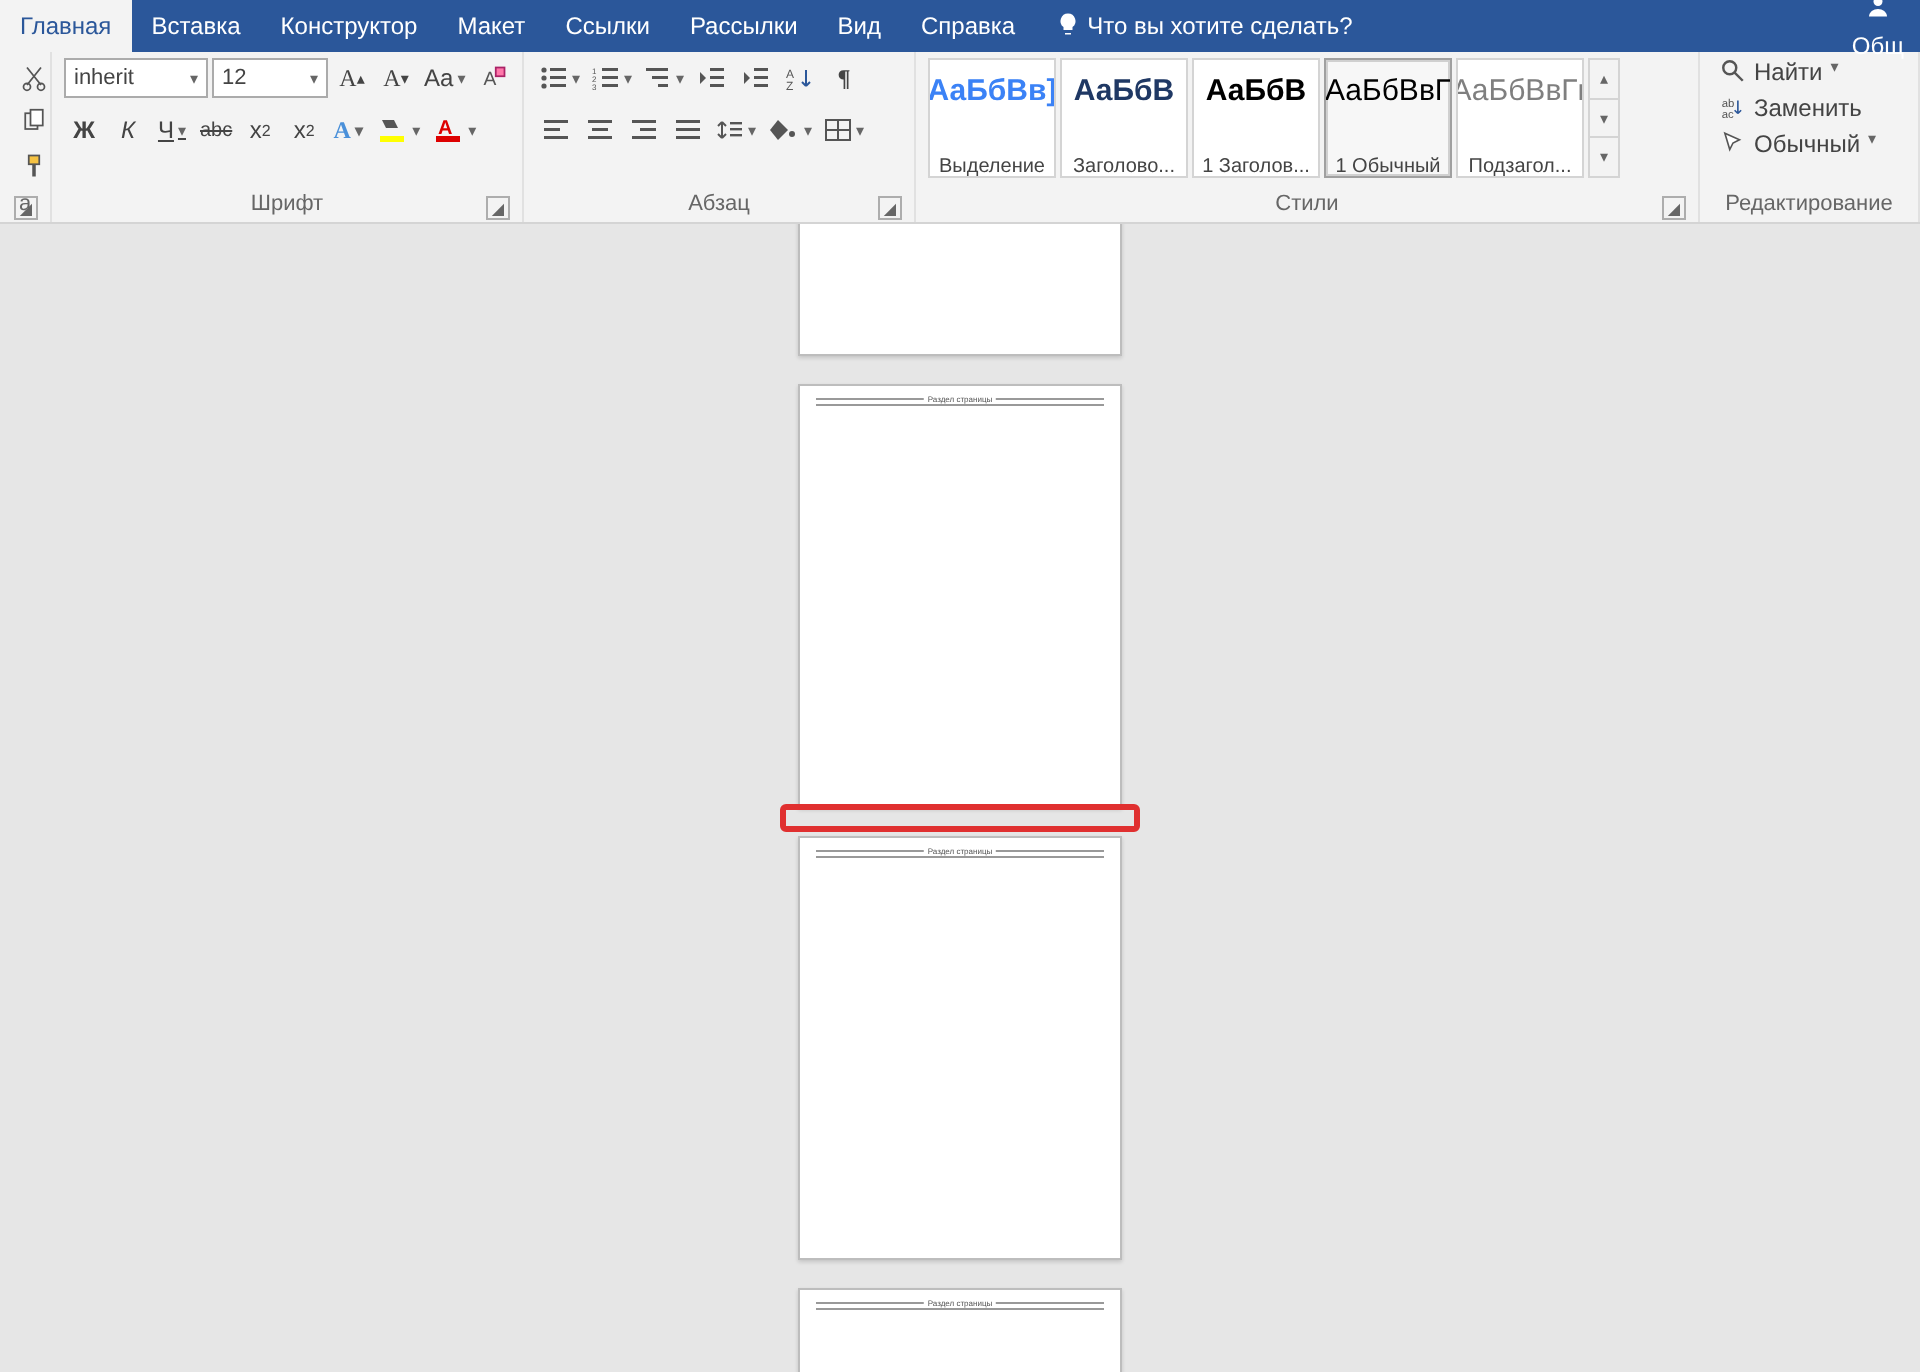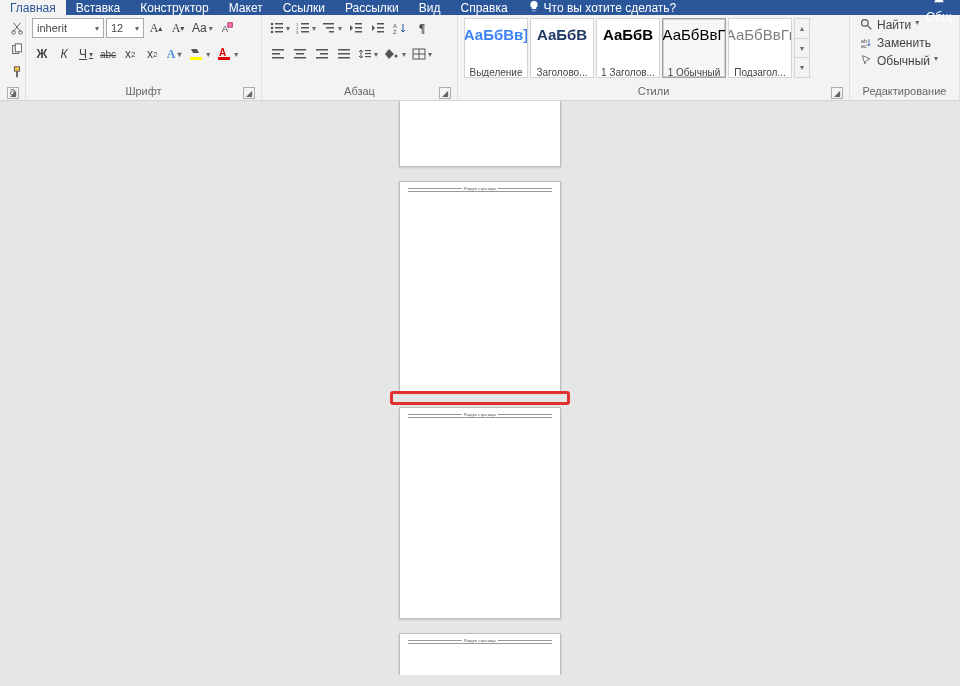--- a/index.html
+++ b/index.html
@@ -1,19 +1,19 @@
 <!DOCTYPE html>
 <html><head>
 <meta charset="utf-8">
 <style>
   * { box-sizing: border-box; margin: 0; padding: 0; font-family: "Segoe UI", Tahoma, sans-serif; }
   body { width: 960px; height: 686px; background: #e6e6e6; overflow: hidden; }
   
   
-  .tabbar { display: flex; align-items: center; height: 15px; background: #2b579a; color: #fff; font-size: 12px; }
+  .tabbar { display: flex; align-items: center; height: 26px; background: #2b579a; color: #fff; font-size: 12px; }
   .tabbar .tab { padding: 0 10px; height: 100%; display: flex; align-items: center; cursor: pointer; white-space: nowrap; }
   .tabbar .tab.active { background: #f3f3f3; color: #2b579a; }
   .tabbar .tell { display: flex; align-items: center; gap: 4px; padding: 0 10px; }
   .tabbar .spacer { flex: 1; }
   .tabbar .share { display: flex; align-items: center; gap: 4px; padding: 0 8px; flex-direction: column; }
   
   
   .ribbon { display: flex; background: #f3f3f3; border-bottom: 1px solid #d4d4d4; height: 86px; }
   .group { display: flex; flex-direction: column; border-right: 1px solid #e1e1e1; padding: 3px 6px 1px 6px; }
   .group-body { flex: 1; display: flex; align-items: flex-start; gap: 4px; }
@@ -23,21 +23,21 @@
   .col { display: flex; flex-direction: column; gap: 2px; }
   .row { display: flex; align-items: center; gap: 2px; }
   .btn { min-width: 20px; height: 20px; display: flex; align-items: center; justify-content: center; font-size: 12px; color: #444; cursor: pointer; padding: 0 2px; }
   .btn svg { display: block; }
   .dd::after { content: "▾"; font-size: 8px; color: #666; margin-left: 2px; }
   
   .clip-col .btn { width: 22px; }
   
   .font-picker, .size-picker { height: 20px; border: 1px solid #ababab; background: #fff; display: flex; align-items: center; font-size: 11px; padding: 0 4px; color: #444; }
   .font-picker { width: 72px; justify-content: space-between; }
-  .size-picker { width: 38px; justify-content: space-between; }
+  .size-picker { width: 58px; justify-content: space-between; }
   .picker-arrow { font-size: 8px; color: #666; }
   
   .style-gallery { display: flex; gap: 2px; align-items: flex-start; }
   .style-tile { width: 64px; height: 60px; border: 1px solid #d4d4d4; background: #fff; display: flex; flex-direction: column; align-items: center; justify-content: center; cursor: pointer; overflow: hidden; }
   .style-tile.sel { border: 1px solid #a0a0a0; box-shadow: inset 0 0 0 1px #d0d0d0; background:#f7f7f7; }
   .style-sample { font-size: 15px; font-weight: bold; height: 34px; display: flex; align-items: center; }
   .style-name { font-size: 10px; color: #444; white-space: nowrap; overflow: hidden; text-overflow: ellipsis; max-width: 60px; text-align:center;margin-top:16px; }
   .s0 .style-sample { color: #3b82f6; }
   .s1 .style-sample { color: #1f3864; }
   .s2 .style-sample { color: #000; }

